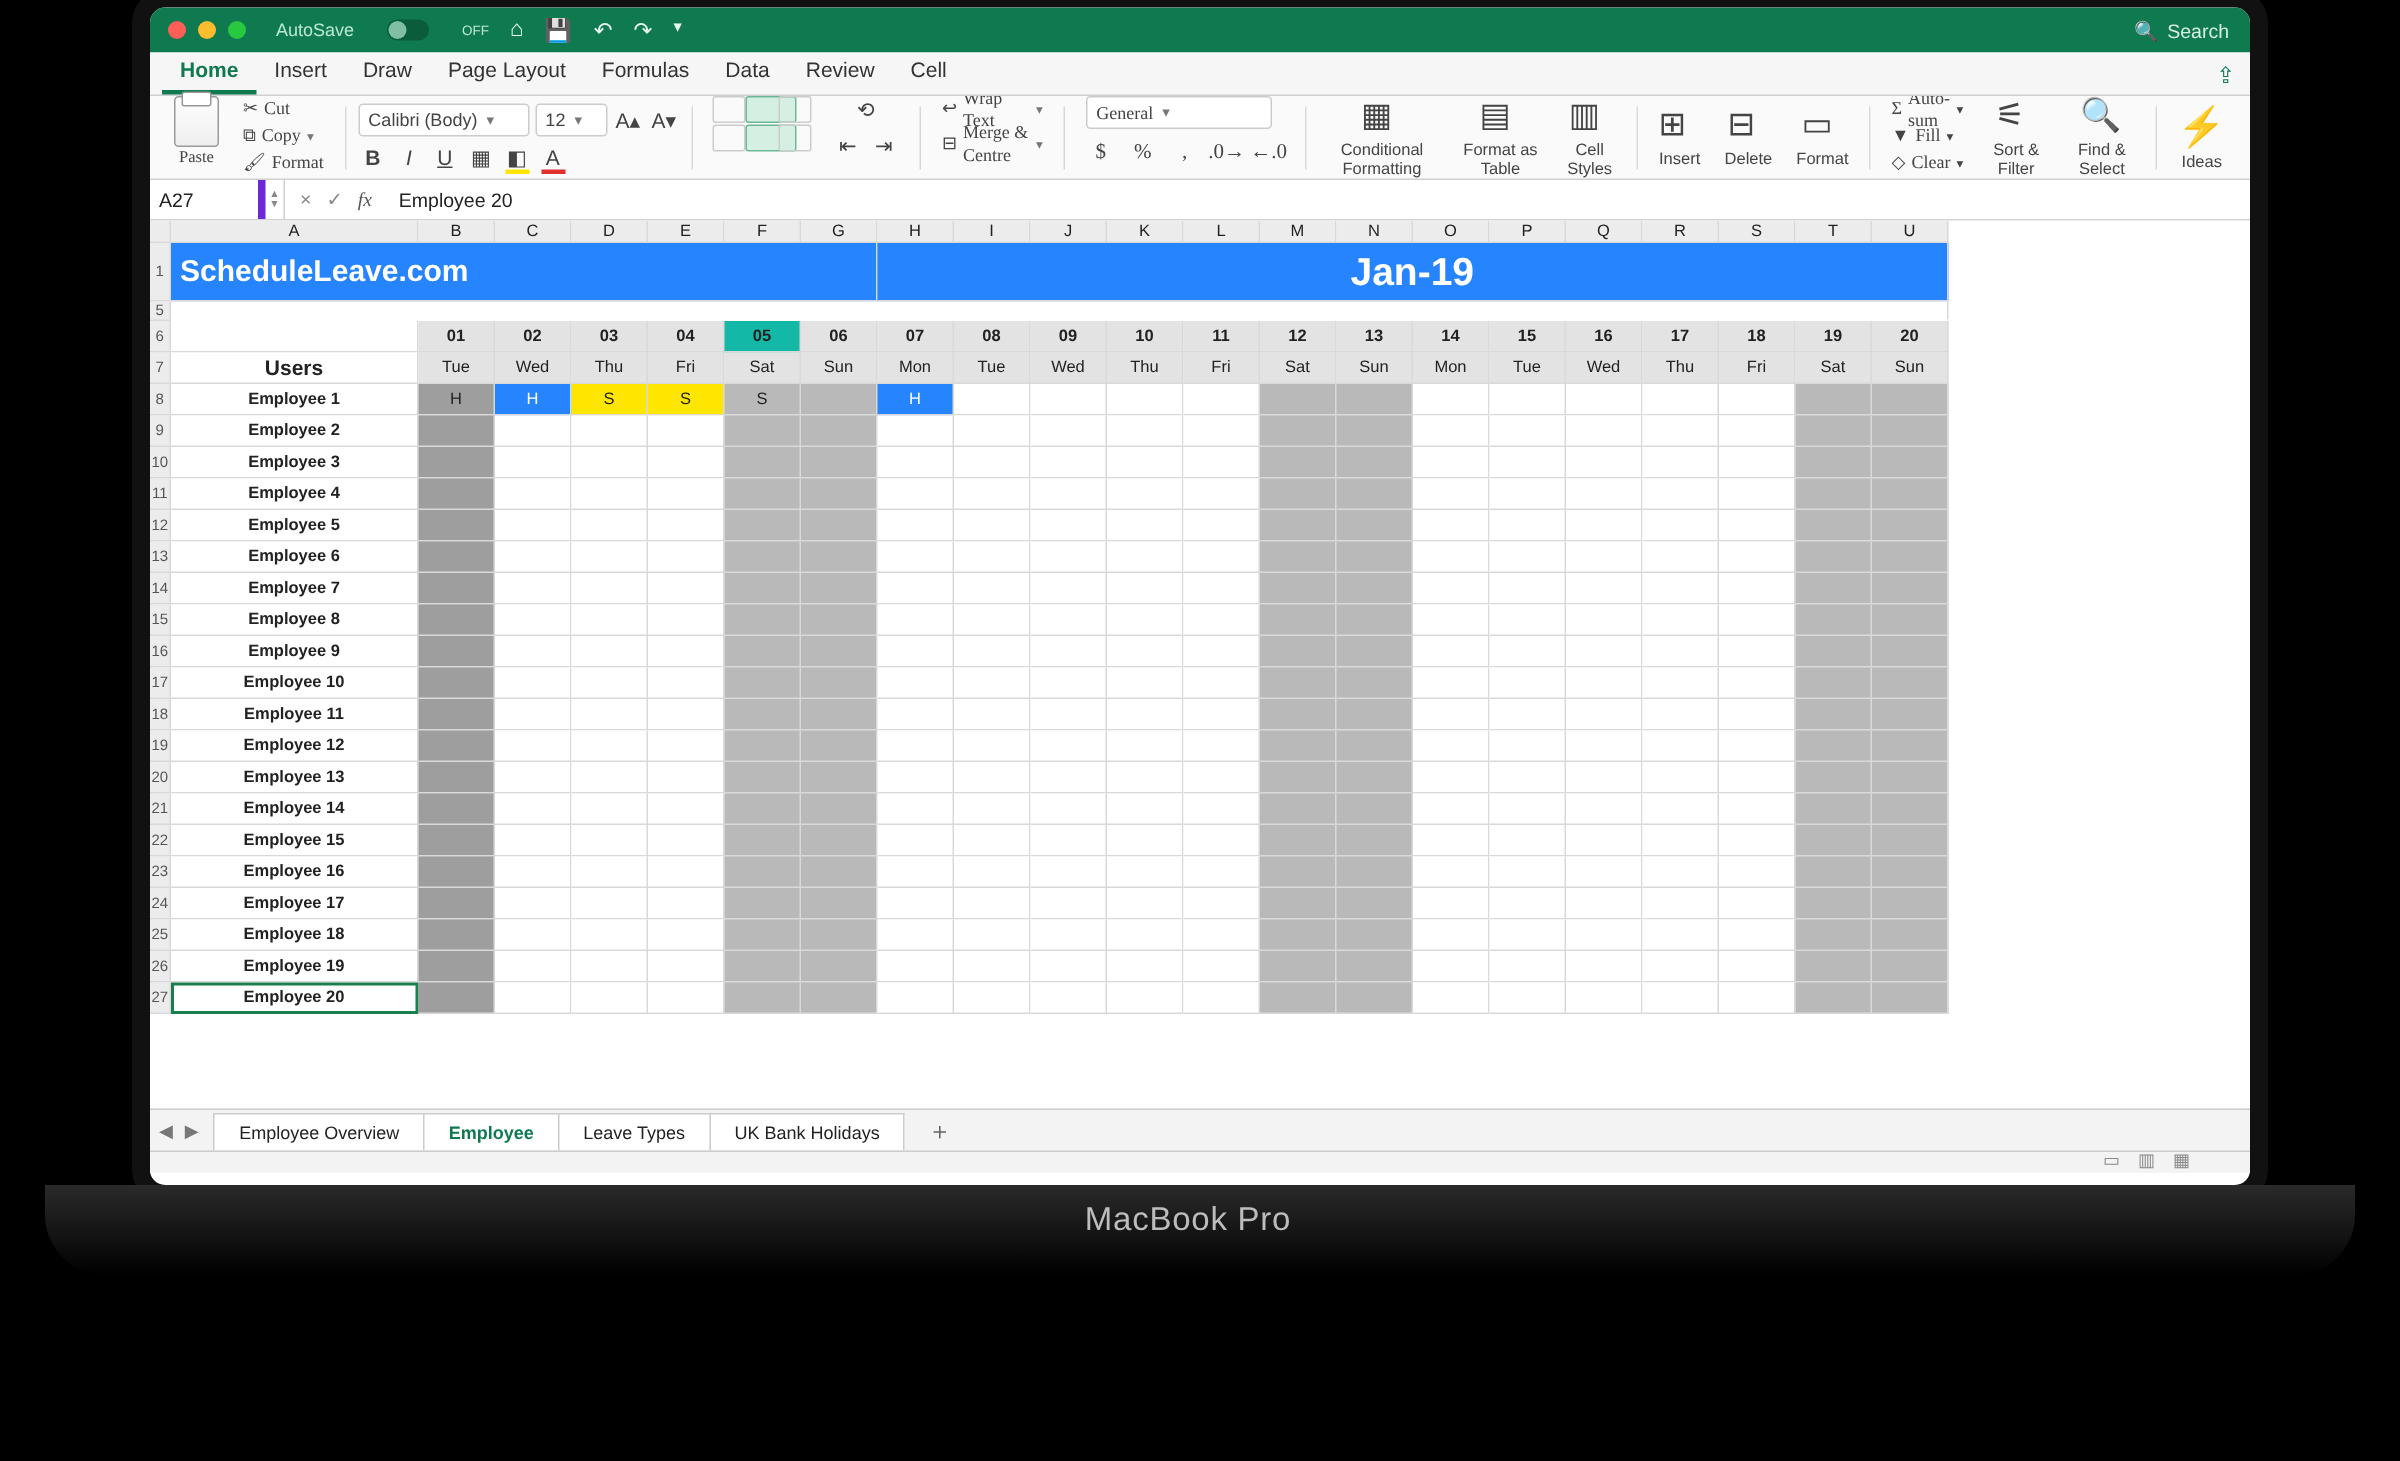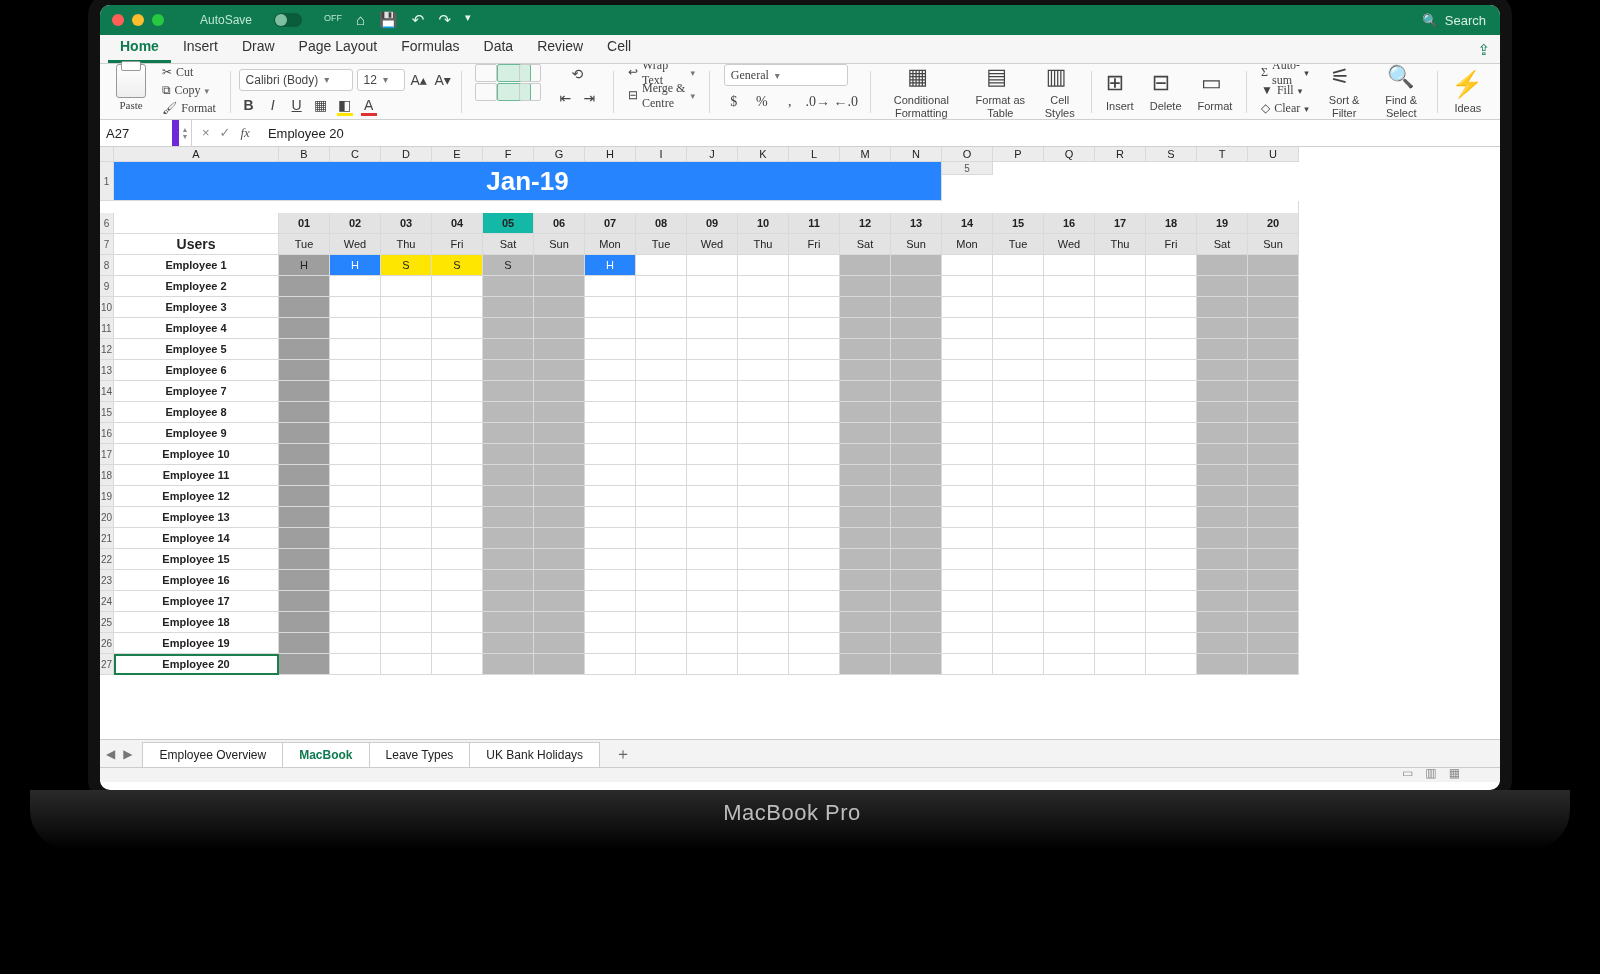--- a/index.html
+++ b/index.html
@@ -7,21 +7,21 @@
   .laptop{position:absolute;left:70px;top:0;width:1460px;height:850px;}
   .screen{position:absolute;left:30px;top:5px;right:30px;bottom:60px;background:#fff;border-radius:10px;overflow:hidden;box-shadow:0 0 0 12px #111;}
   .hinge{position:absolute;left:-40px;right:-40px;bottom:0;height:60px;background:linear-gradient(#2a2a2a,#0d0d0d 70%,#000);border-radius:0 0 40px 40px;}
   .hinge-label{position:absolute;left:0;right:16px;top:10px;text-align:center;color:#bcbcbc;font-size:22px;letter-spacing:.5px;}
   .notch{position:absolute;top:14px;left:50%;width:10px;height:10px;border-radius:50%;background:#222;transform:translateX(-50%);}
   
   .titlebar{height:30px;background:#0f7a4f;display:flex;align-items:center;color:#d8efe3;font-size:13px;position:relative;}
   .traffic{display:flex;gap:8px;padding:0 12px;}
   .dot{width:12px;height:12px;border-radius:50%;}
   .red{background:#ff5f57}.yellow{background:#febc2e}.green{background:#28c840}
-  .autosave{margin-left:24px;color:#bce7d3;font-size:12px;display:flex;align-items:flex-start;gap:22px;}
+  .autosave{margin-left:8px;color:#bce7d3;font-size:12px;display:flex;align-items:center;gap:22px;}
   .switch{width:28px;height:14px;border-radius:7px;background:#0a5c3b;position:relative;}
   .switch::after{content:"";position:absolute;width:12px;height:12px;border-radius:50%;background:#7fbfa2;top:1px;left:1px;}
   .tb-icons{display:flex;gap:14px;margin-left:14px;}
   .tb-icons span{color:#e6f6ee;font-size:15px;}
   .doc-title{position:absolute;left:0;right:0;text-align:center;color:#fff;font-size:15px;display:flex;gap:6px;justify-content:center;align-items:center;}
   .doc-title .file-ic{width:14px;height:16px;background:#fff;display:inline-block;border-radius:2px;}
   .search-area{margin-left:auto;margin-right:14px;color:#d8efe3;font-size:13px;display:flex;align-items:center;gap:6px;}
   
   .menubar{height:28px;background:#f6f6f6;border-bottom:1px solid #d0d0d0;display:flex;align-items:flex-end;padding:0 8px;font-size:14px;position:relative;}
   .menubar .tab{padding:6px 12px;color:#333;cursor:pointer;}
@@ -44,21 +44,21 @@
   .fg-btn{width:20px;height:20px;display:flex;align-items:center;justify-content:center;border-radius:2px;font-size:14px;}
   .tog{display:grid;grid-template-columns:repeat(3,20px);gap:2px;}
   .tog span{width:20px;height:16px;border:1px solid #ccc;border-radius:2px;}
   .tog span.sel{background:#d5efe2;border-color:#6db894;}
   .lbl{font-size:11px;color:#444;text-align:center;line-height:1.1;}
   .wide-btn{display:flex;flex-direction:column;align-items:center;gap:2px;padding:0 6px;}
   .wide-btn .ic{border:none;font-size:22px;}
   .bolt{font-size:26px;color:#1a8cff;}
   
   .fbar{height:26px;border-bottom:1px solid #d0d0d0;display:flex;align-items:center;font-size:13px;background:#fff;}
-  .namebox{width:60px;border-right:7px solid #6d28d9;height:100%;display:flex;align-items:center;padding:0 6px;}
+  .namebox{width:60px;border-right:5px solid #6d28d9;height:100%;display:flex;align-items:center;padding:0 6px;}
   .spinner{width:12px;height:100%;display:flex;flex-direction:column;justify-content:center;border-right:1px solid #d0d0d0;}
   .spinner span{font-size:7px;color:#888;text-align:center;line-height:7px;}
   .fx-btns{display:flex;gap:10px;padding:0 10px;color:#888;}
   .fx{font-style:italic;font-family:serif;color:#555;}
   .fval{padding-left:8px;}
   
   .sheet{flex:1;overflow:hidden;background:#fff;}
   .colhdr,.cell{border-right:1px solid #d9d9d9;border-bottom:1px solid #d9d9d9;display:flex;align-items:center;justify-content:center;font-size:11px;height:20px;background:#ececec;}
   .rowhdr{border-right:1px solid #d9d9d9;border-bottom:1px solid #d9d9d9;background:#ececec;font-size:10px;color:#555;display:flex;align-items:center;justify-content:center;}
   .datacell{border-right:1px solid #d9d9d9;border-bottom:1px solid #d9d9d9;font-size:11px;display:flex;align-items:center;justify-content:center;height:20px;background:#fff;}
@@ -316,20 +316,21 @@
             <div class="colhdr" style="height: 14px;">M</div>
             <div class="colhdr" style="height: 14px;">N</div>
             <div class="colhdr" style="height: 14px;">O</div>
             <div class="colhdr" style="height: 14px;">P</div>
             <div class="colhdr" style="height: 14px;">Q</div>
             <div class="colhdr" style="height: 14px;">R</div>
             <div class="colhdr" style="height: 14px;">S</div>
             <div class="colhdr" style="height: 14px;">T</div>
             <div class="colhdr" style="height: 14px;">U</div>
             <div class="rowhdr" style="height: 38px;">1</div>
+            <div class="datacell titlecell" style="grid-column: 2 / span 7;">ScheduleLeave.com</div>
             <div class="datacell monthcell" style="grid-column: span 14;">Jan-19</div>
             <div class="rowhdr" style="height: 12px;">5</div>
             <div class="datacell" style="grid-column: 2 / -1; height: 12px; border-bottom: none;"></div>
             <div class="rowhdr">6</div>
             <div class="datacell"></div>
             <div class="datacell ph" style="background: rgb(227, 227, 227); font-weight: 600;">01</div>
             <div class="datacell" style="background: rgb(227, 227, 227); font-weight: 600;">02</div>
             <div class="datacell" style="background: rgb(227, 227, 227); font-weight: 600;">03</div>
             <div class="datacell" style="background: rgb(227, 227, 227); font-weight: 600;">04</div>
             <div class="datacell wk" style="background: #14b8a6; font-weight: 600;">05</div>
@@ -812,21 +813,21 @@
             <div class="datacell wk"></div>
           </div>
 
         <div class="sheetbar">
           <div class="nav-arrows">
             <span>◀</span>
             <span>▶</span>
           </div>
           <div id="sheet-tabs" style="display:flex;">
               <div class="stab">Employee Overview</div>
-              <div class="stab active">MacBook</div>
+              <div class="stab active">Employee</div>
               <div class="stab">Leave Types</div>
               <div class="stab">UK Bank Holidays</div>
             </div>
           <div class="stab add">＋</div>
         </div>
         <div class="status"></div>
         <div class="view-icons">
           <span>▭</span>
           <span>▥</span>
           <span>▦</span>

